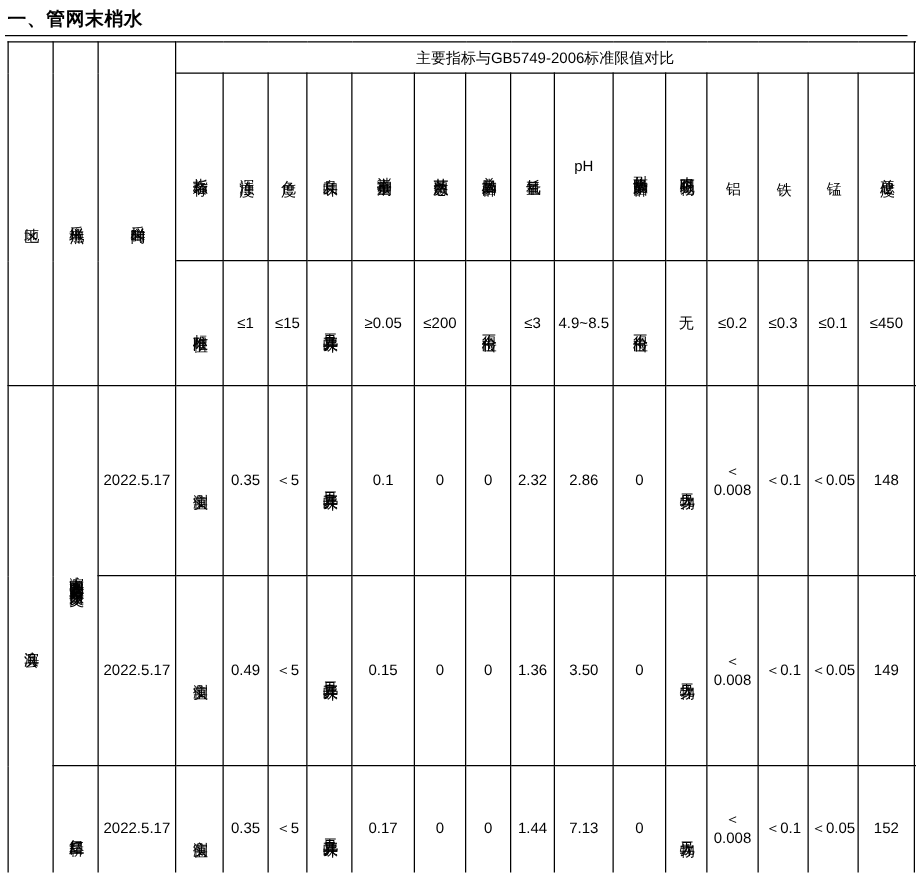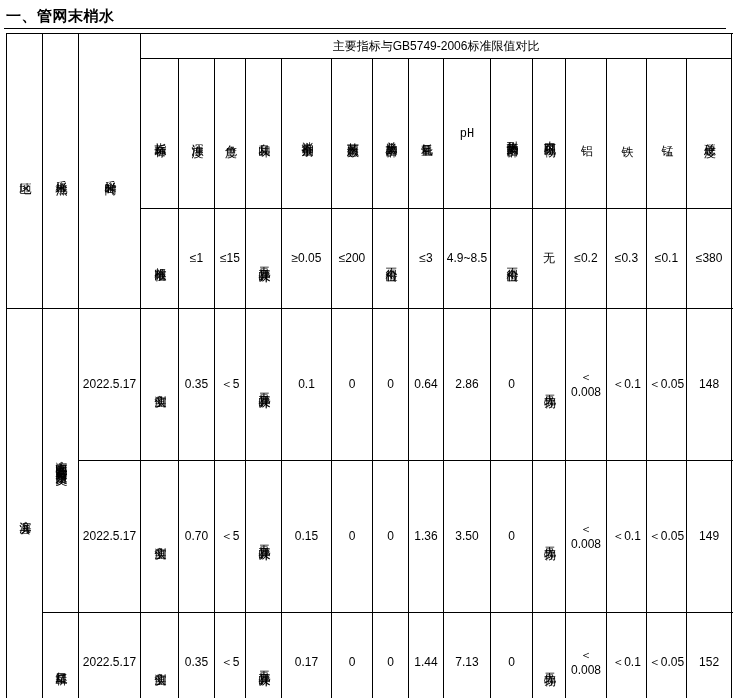--- a/index.html
+++ b/index.html
@@ -54,21 +54,20 @@
     writing-mode: vertical-rl;
     text-orientation: upright;
     letter-spacing: 1px;
     display: inline-block;
     line-height: 1.15;
   }
   .vert2 {
     
     display: inline-block;
     line-height: 1.15;
-    font-family: Liberation Mono, monospace;
   }
   .grouphdr {
     font-size: 12.5px;
     height: 22px;
   }
   .small {
     font-size: 11px;
   }
   .xsmall {
     font-size: 10.5px;
@@ -191,21 +190,21 @@
         </td>
         <td>≤3</td>
         <td class="small">4.9~8.5</td>
         <td class="small">
           <span class="vert">不得检出</span>
         </td>
         <td>无</td>
         <td>≤0.2</td>
         <td>≤0.3</td>
         <td>≤0.1</td>
-        <td>≤380</td>
+        <td>≤450</td>
       </tr>
 
       <tr style="height:152px">
         <td rowspan="3">
           <span class="vert">滨海县</span>
         </td>
         <td rowspan="2">
           <span class="vert">滨中高中部明达路与阜东路交叉口</span>
         </td>
         <td class="small">2022.5.17</td>
@@ -213,39 +212,39 @@
           <span class="vert">实测值</span>
         </td>
         <td>0.35</td>
         <td>＜5</td>
         <td class="small">
           <span class="vert">无异臭异味</span>
         </td>
         <td>0.1</td>
         <td>0</td>
         <td>0</td>
-        <td>0.64</td>
+        <td>2.32</td>
         <td>2.86</td>
         <td>0</td>
         <td class="small">
           <span class="vert">无异物</span>
         </td>
         <td class="xsmall">＜0.008</td>
         <td class="xsmall">＜0.1</td>
         <td class="xsmall">＜0.05</td>
         <td>148</td>
         <td>合格</td>
       </tr>
 
       <tr style="height:152px">
         <td class="small">2022.5.17</td>
         <td>
           <span class="vert">实测值</span>
         </td>
-        <td>0.70</td>
+        <td>0.49</td>
         <td>＜5</td>
         <td class="small">
           <span class="vert">无异臭异味</span>
         </td>
         <td>0.15</td>
         <td>0</td>
         <td>0</td>
         <td>1.36</td>
         <td>3.50</td>
         <td>0</td>

